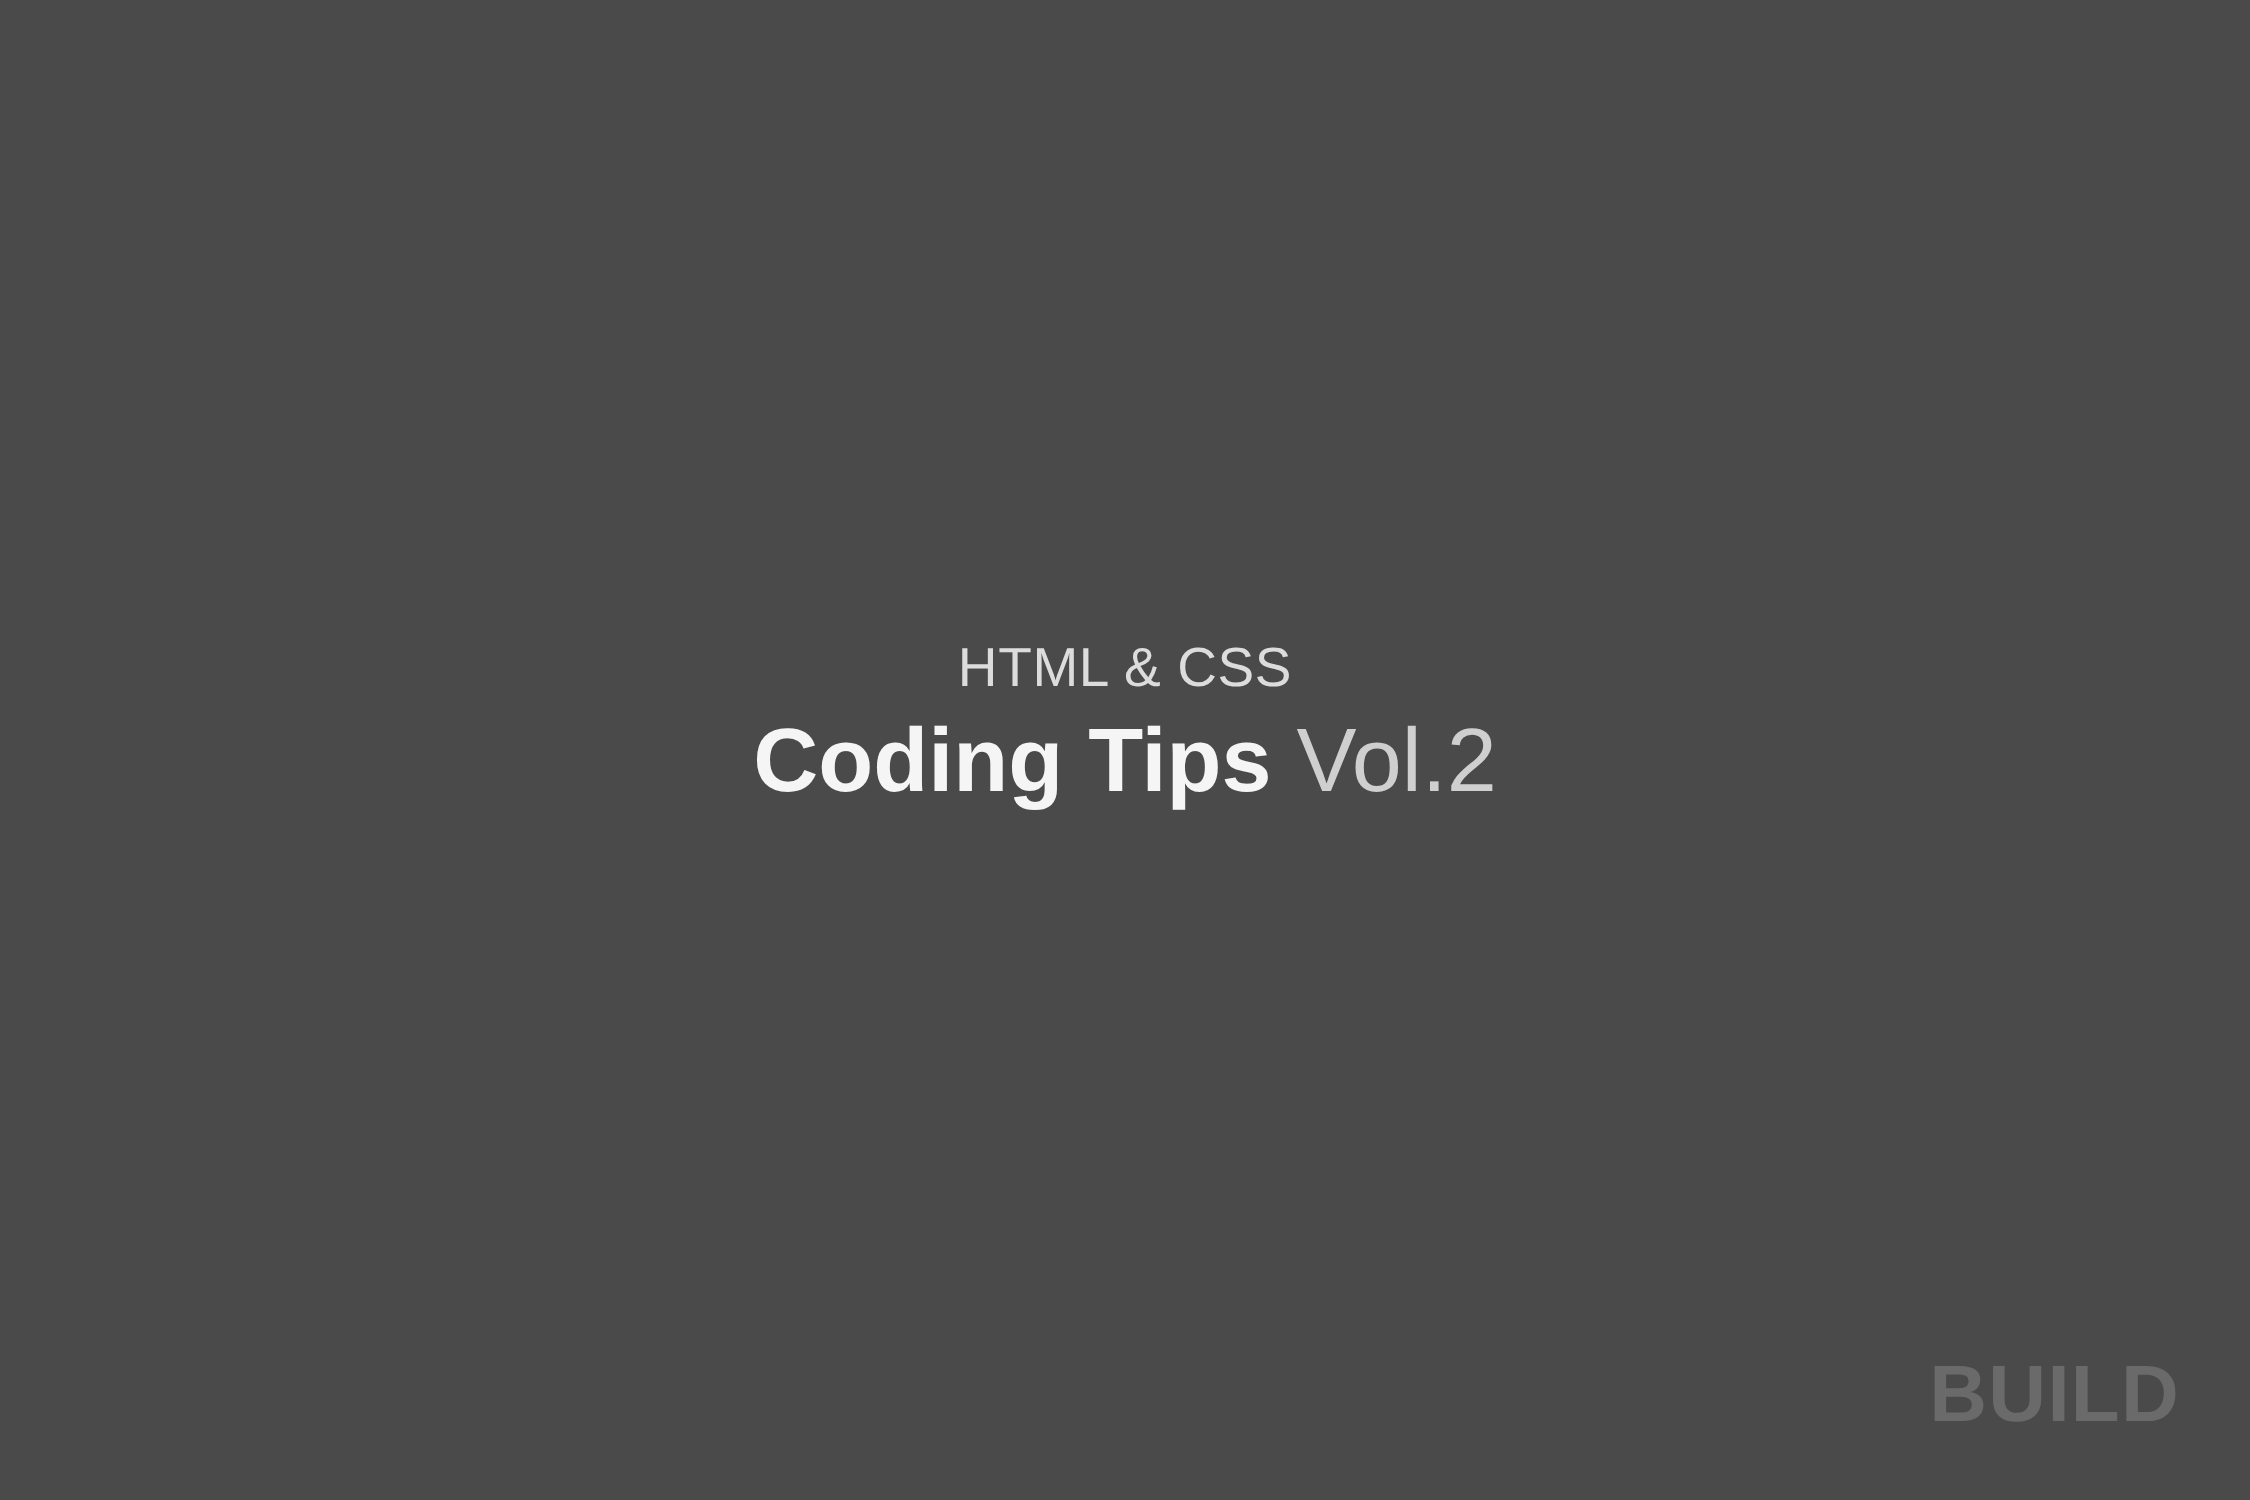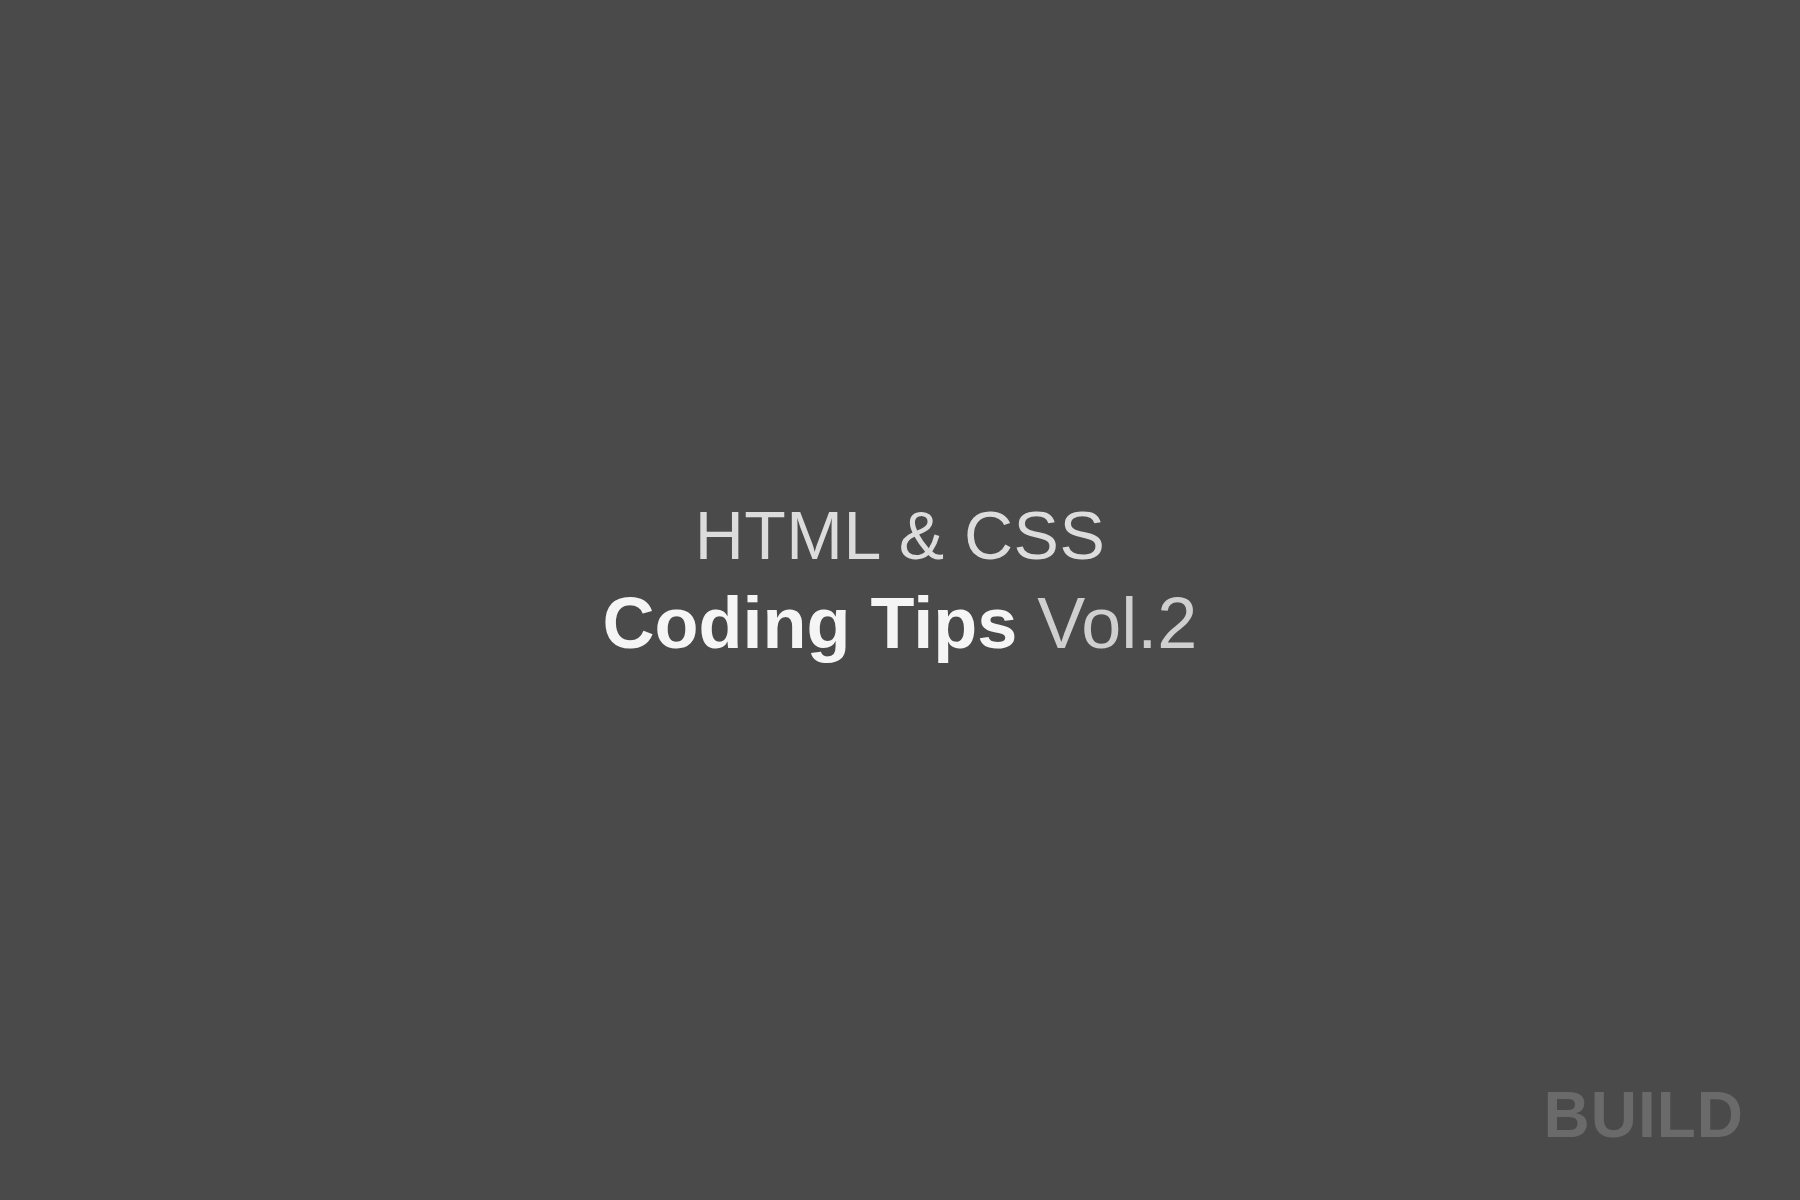--- a/index.html
+++ b/index.html
@@ -18,21 +18,21 @@
       align-items: center;
       justify-content: center;
       overflow: hidden;
     }
     .title-block {
       text-align: center;
       color: #e8e8e8;
       margin-top: -40px;
     }
     .line1 {
-      font-size: 68px;
+      font-size: 44px;
       font-weight: 300;
       letter-spacing: 0.5px;
       color: #dcdcdc;
       margin-bottom: 8px;
     }
     .line2 {
       font-size: 72px;
       font-weight: 300;
       color: #dcdcdc;
     }

